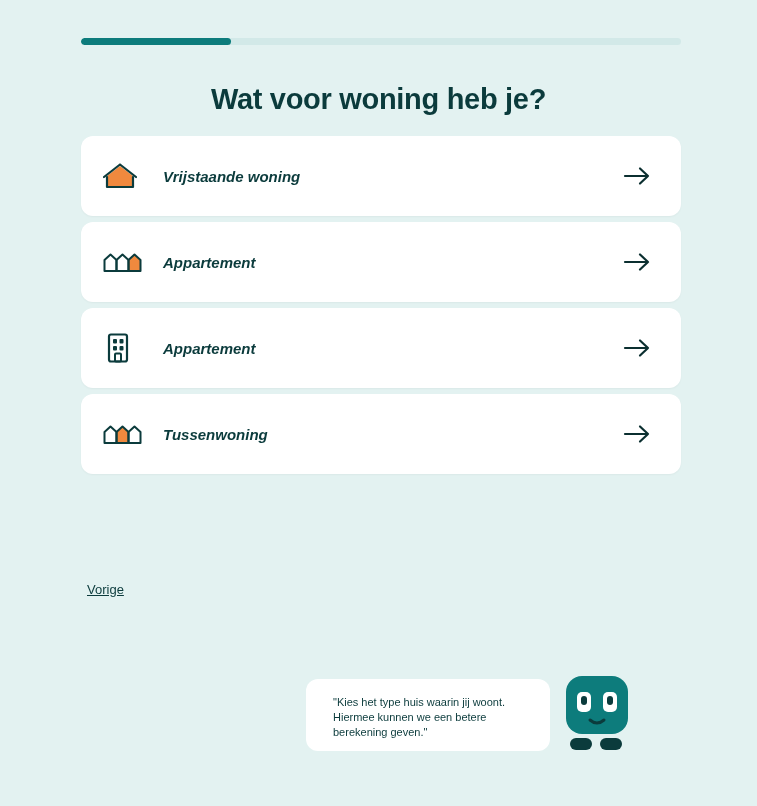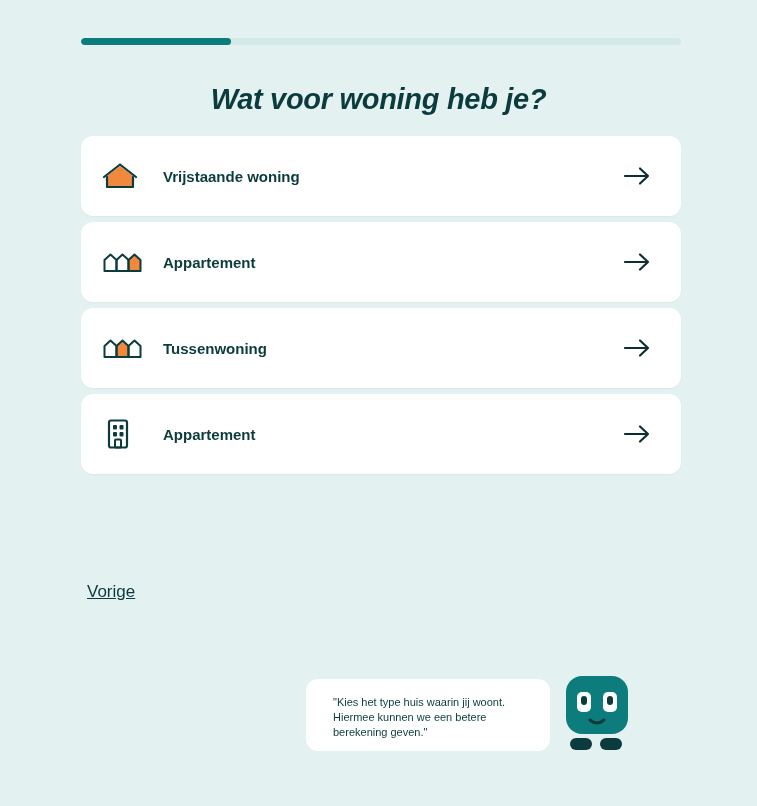--- a/index.html
+++ b/index.html
@@ -37,40 +37,40 @@
   .page-title {
     position: absolute;
     top: 64px;
     left: 0;
     width: 757px;
     text-align: center;
     font-size: 29px;
     font-weight: bold;
     letter-spacing: -0.3px;
     color: #0b3b3c;
-    font-style: italic;
   }
 
   
   .cards {
     position: absolute;
     left: 81px;
     top: 136px;
     width: 600px;
   }
   .card {
     position: relative;
     height: 80px;
     background: #ffffff;
     border-radius: 12px;
     margin-bottom: 6px;
     display: flex;
     align-items: center;
     cursor: pointer;
     box-shadow: 0 1px 2px rgba(0,0,0,0.04);
+    font-style: italic;
   }
   .card-icon {
     width: 60px;
     min-width: 60px;
     margin-left: 22px;
     display: flex;
     align-items: center;
     justify-content: flex-start;
   }
   .card-label {
@@ -86,21 +86,21 @@
     align-items: center;
     justify-content: center;
     margin-right: 14px;
   }
 
   
   .back-link {
     position: absolute;
     left: 87px;
     top: 582px;
-    font-size: 17px;
+    font-size: 13px;
     color: #0b3b3c;
     text-decoration: underline;
     cursor: pointer;
   }
 
   
   .speech-bubble {
     position: absolute;
     left: 306px;
     top: 679px;
@@ -158,56 +158,56 @@
   <div class="card">
     <div class="card-icon">
       <svg width="42" height="22" viewBox="0 0 42 22">
         <path d="M25 20 L25 9 L31 3.5 L37 9 L37 20 Z" fill="#f0893e"></path>
         <path d="M1.5 20 L1.5 9 L7.5 3.5 L13.5 9 L13.5 20 Z" fill="none" stroke="#0b3b3c" stroke-width="2" stroke-linejoin="round"></path>
         <path d="M13.5 20 L13.5 9 L19.5 3.5 L25.5 9 L25.5 20 Z" fill="none" stroke="#0b3b3c" stroke-width="2" stroke-linejoin="round"></path>
         <path d="M25.5 20 L25.5 9 L31.5 3.5 L37.5 9 L37.5 20 Z" fill="none" stroke="#0b3b3c" stroke-width="2" stroke-linejoin="round"></path>
       </svg>
     </div>
     <div class="card-label">Appartement</div>
-    <div class="card-arrow">
-      <svg width="28" height="20" viewBox="0 0 28 20">
-        <path d="M2 10 L25 10 M17 2.5 L25 10 L17 17.5" fill="none" stroke="#0b2f30" stroke-width="2.2" stroke-linecap="round" stroke-linejoin="round"></path>
-      </svg>
-    </div>
-  </div>
-
-  <div class="card">
-    <div class="card-icon">
-      <svg width="42" height="22" viewBox="0 0 42 22">
-        <path d="M13.5 20 L13.5 9 L19.5 3.5 L25.5 9 L25.5 20 Z" fill="#f0893e"></path>
-        <path d="M1.5 20 L1.5 9 L7.5 3.5 L13.5 9 L13.5 20 Z" fill="none" stroke="#0b3b3c" stroke-width="2" stroke-linejoin="round"></path>
-        <path d="M13.5 20 L13.5 9 L19.5 3.5 L25.5 9 L25.5 20 Z" fill="none" stroke="#0b3b3c" stroke-width="2" stroke-linejoin="round"></path>
-        <path d="M25.5 20 L25.5 9 L31.5 3.5 L37.5 9 L37.5 20 Z" fill="none" stroke="#0b3b3c" stroke-width="2" stroke-linejoin="round"></path>
-      </svg>
-    </div>
-    <div class="card-label">Tussenwoning</div>
     <div class="card-arrow">
       <svg width="28" height="20" viewBox="0 0 28 20">
         <path d="M2 10 L25 10 M17 2.5 L25 10 L17 17.5" fill="none" stroke="#0b2f30" stroke-width="2.2" stroke-linecap="round" stroke-linejoin="round"></path>
       </svg>
     </div>
   </div>
 
   <div class="card">
     <div class="card-icon">
       <svg width="30" height="32" viewBox="0 0 30 32">
         <rect x="6" y="2.5" width="18" height="27" rx="2" fill="none" stroke="#0b3b3c" stroke-width="2.2"></rect>
         <rect x="10" y="7" width="4" height="4.5" rx="1" fill="#0b3b3c"></rect>
         <rect x="16.5" y="7" width="4" height="4.5" rx="1" fill="#0b3b3c"></rect>
         <rect x="10" y="14" width="4" height="4.5" rx="1" fill="#0b3b3c"></rect>
         <rect x="16.5" y="14" width="4" height="4.5" rx="1" fill="#0b3b3c"></rect>
         <rect x="12" y="21.5" width="6" height="8" rx="1" fill="none" stroke="#0b3b3c" stroke-width="2"></rect>
       </svg>
     </div>
     <div class="card-label">Appartement</div>
+    <div class="card-arrow">
+      <svg width="28" height="20" viewBox="0 0 28 20">
+        <path d="M2 10 L25 10 M17 2.5 L25 10 L17 17.5" fill="none" stroke="#0b2f30" stroke-width="2.2" stroke-linecap="round" stroke-linejoin="round"></path>
+      </svg>
+    </div>
+  </div>
+
+  <div class="card">
+    <div class="card-icon">
+      <svg width="42" height="22" viewBox="0 0 42 22">
+        <path d="M13.5 20 L13.5 9 L19.5 3.5 L25.5 9 L25.5 20 Z" fill="#f0893e"></path>
+        <path d="M1.5 20 L1.5 9 L7.5 3.5 L13.5 9 L13.5 20 Z" fill="none" stroke="#0b3b3c" stroke-width="2" stroke-linejoin="round"></path>
+        <path d="M13.5 20 L13.5 9 L19.5 3.5 L25.5 9 L25.5 20 Z" fill="none" stroke="#0b3b3c" stroke-width="2" stroke-linejoin="round"></path>
+        <path d="M25.5 20 L25.5 9 L31.5 3.5 L37.5 9 L37.5 20 Z" fill="none" stroke="#0b3b3c" stroke-width="2" stroke-linejoin="round"></path>
+      </svg>
+    </div>
+    <div class="card-label">Tussenwoning</div>
     <div class="card-arrow">
       <svg width="28" height="20" viewBox="0 0 28 20">
         <path d="M2 10 L25 10 M17 2.5 L25 10 L17 17.5" fill="none" stroke="#0b2f30" stroke-width="2.2" stroke-linecap="round" stroke-linejoin="round"></path>
       </svg>
     </div>
   </div>
 
 </div>
 
 <a class="back-link">Vorige</a>

